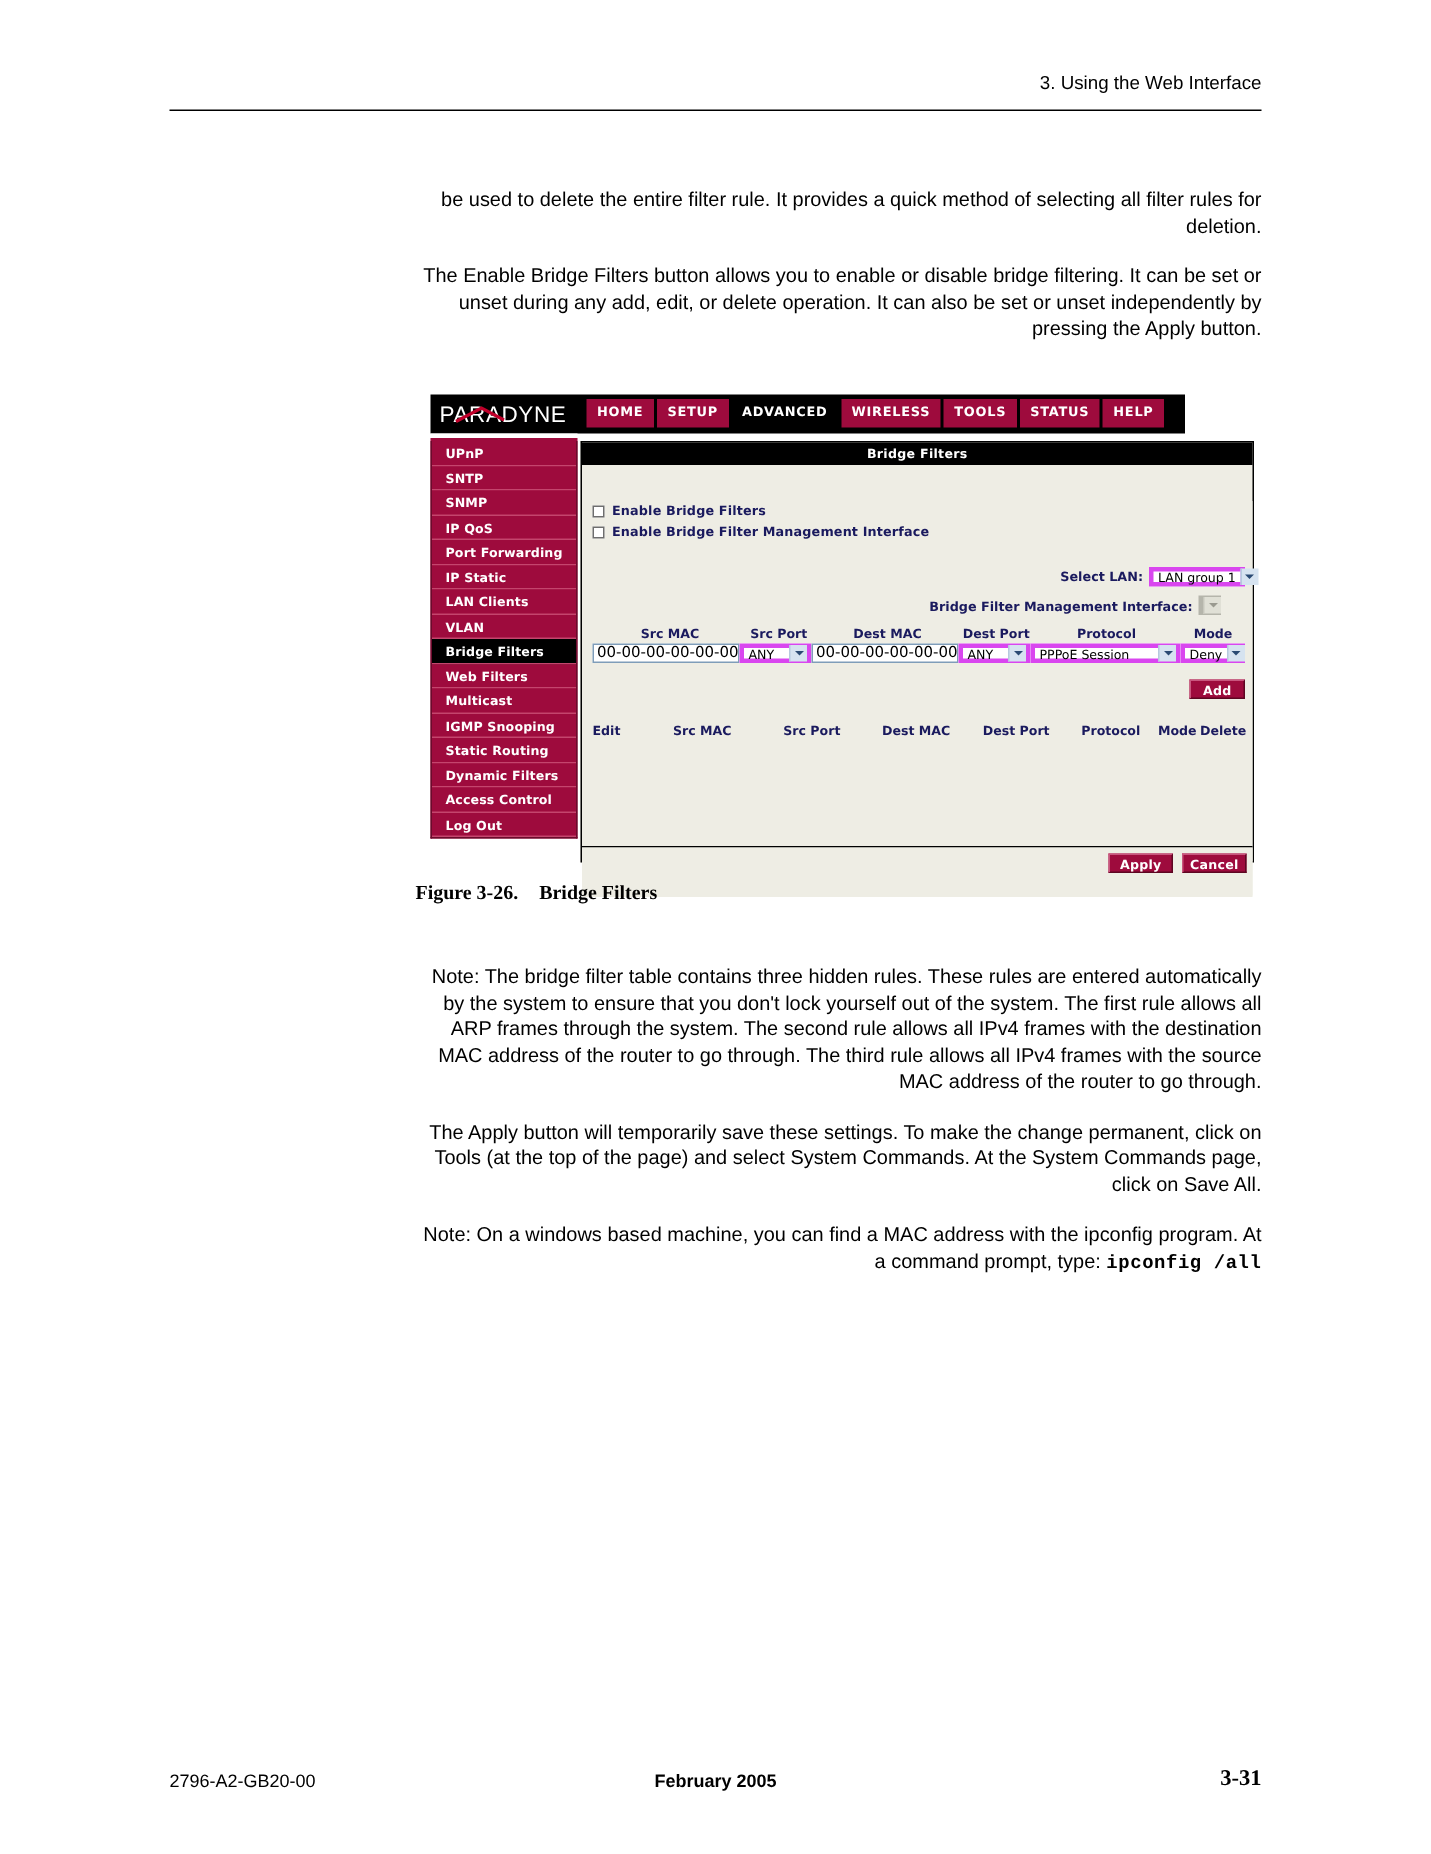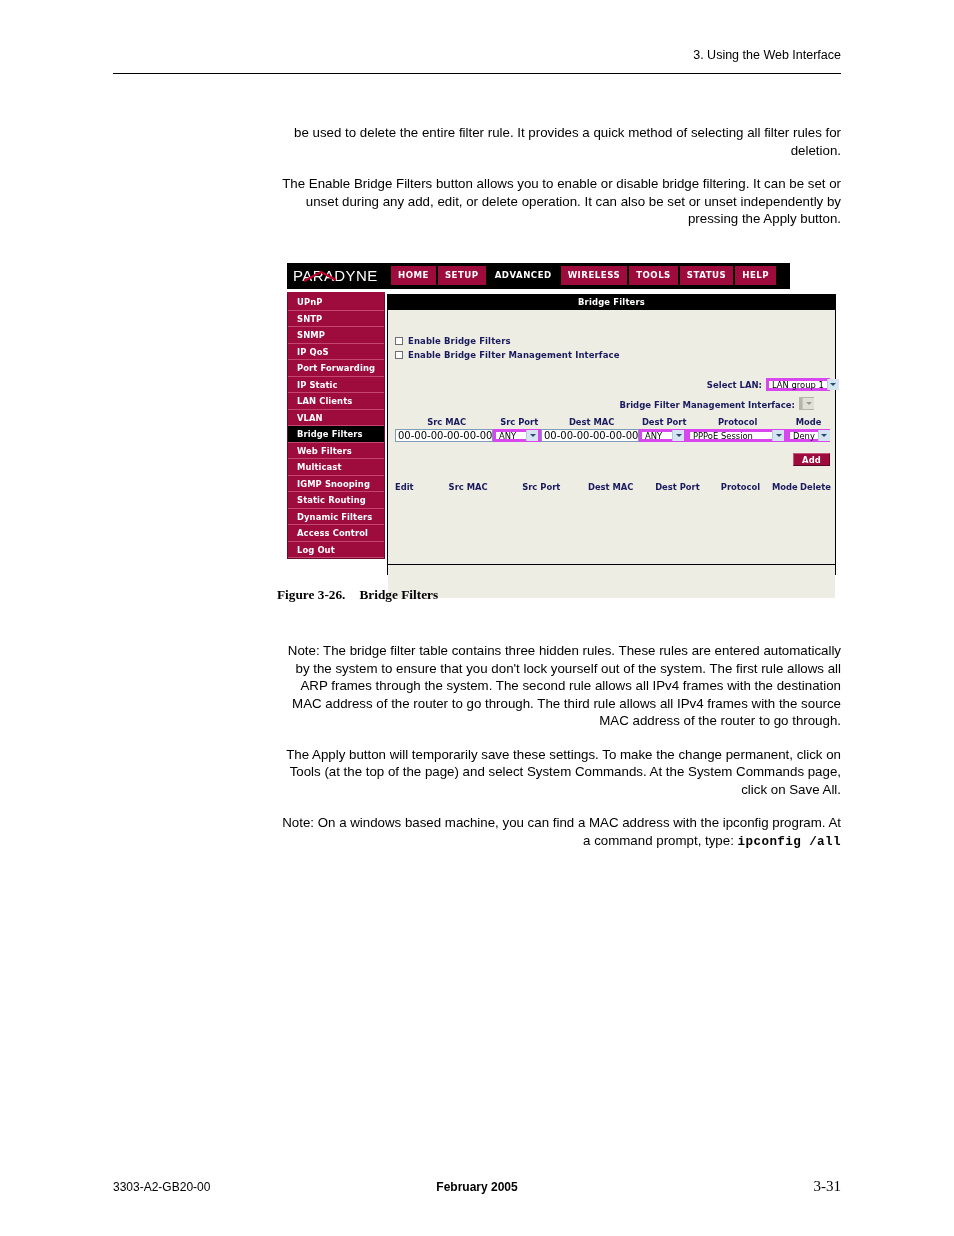--- a/index.html
+++ b/index.html
@@ -77,21 +77,21 @@
     position: absolute; left: 0; top: 0;
     font-size: 12px;
   }
   .footer-center {
     position: absolute; left: 0; top: 0; width: 728px;
     text-align: center; font-size: 12px; font-weight: bold;
   }
   .footer-right {
     position: absolute; right: 0; top: -2px;
     font-family: "Liberation Serif", serif;
-    font-size: 15px; font-weight: normal;
+    font-size: 15px; font-weight: bold;
   }
 
   
   .shot {
     position: absolute;
     left: 287px;
     top: 263px;
     width: 549px;
     height: 312px;
     font-family: "DejaVu Sans", "Liberation Sans", sans-serif;
@@ -514,32 +514,38 @@
         <span class="h-srcmac">Src MAC</span>
         <span class="h-srcport">Src Port</span>
         <span class="h-dstmac">Dest MAC</span>
         <span class="h-dstport">Dest Port</span>
         <span class="h-proto">Protocol</span>
         <span class="h-mode">Mode</span>
         <span class="h-delete">Delete</span>
       </div>
 
       <div class="panel-divider"></div>
+      <div class="panel-foot">
+        <div class="foot-btns">
+          <div class="btn">Apply</div>
+          <div class="btn">Cancel</div>
+        </div>
+      </div>
 
     </div>
   </div>
 </div>
 
 <div class="fig-caption">
   <span class="fig-num">Figure 3-26.</span><span>Bridge Filters</span>
 </div>
 
 <div class="body-col" style="top:642px;">
   <p class="para">Note: The bridge filter table contains three hidden rules. These rules are entered automatically by the system to ensure that you don't lock yourself out of the system. The first rule allows all ARP frames through the system. The second rule allows all IPv4 frames with the destination MAC address of the router to go through. The third rule allows all IPv4 frames with the source MAC address of the router to go through.</p>
   <p class="para">The Apply button will temporarily save these settings. To make the change permanent, click on Tools (at the top of the page) and select System Commands. At the System Commands page, click on Save All.</p>
   <p class="para"><span>Note: On a windows based machine, you can find a MAC address with the ipconfig program. At a command prompt, type: </span><span class="mono">ipconfig /all</span></p>
 </div>
 
 <div class="footer">
-  <span class="footer-left">3303-A2-GB20-00</span>
+  <span class="footer-left">2796-A2-GB20-00</span>
   <span class="footer-center">February 2005</span>
   <span class="footer-right">3-31</span>
 </div>
 
 </body></html>

